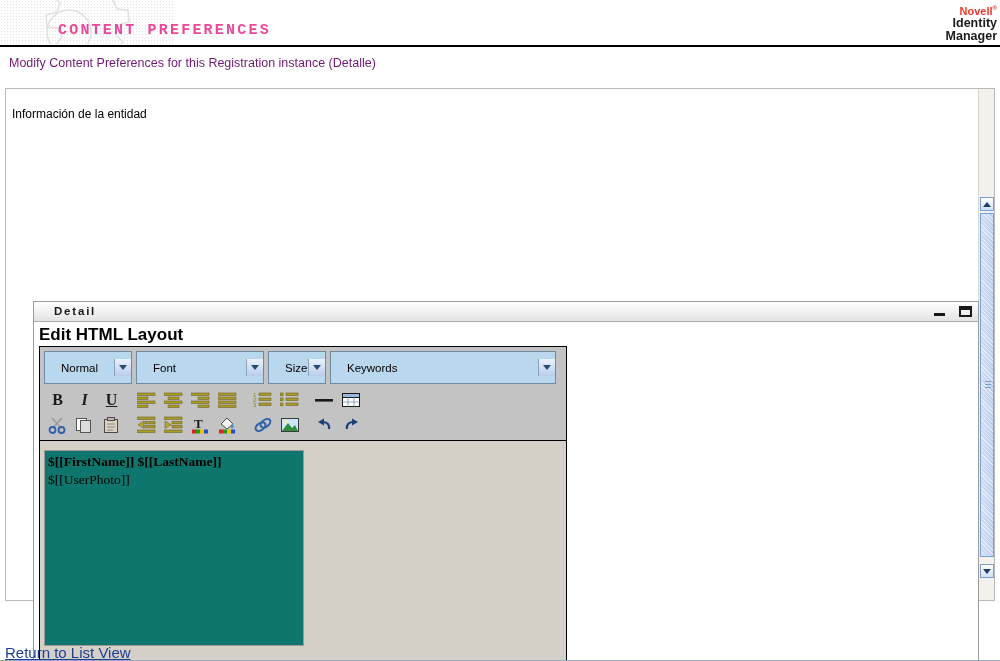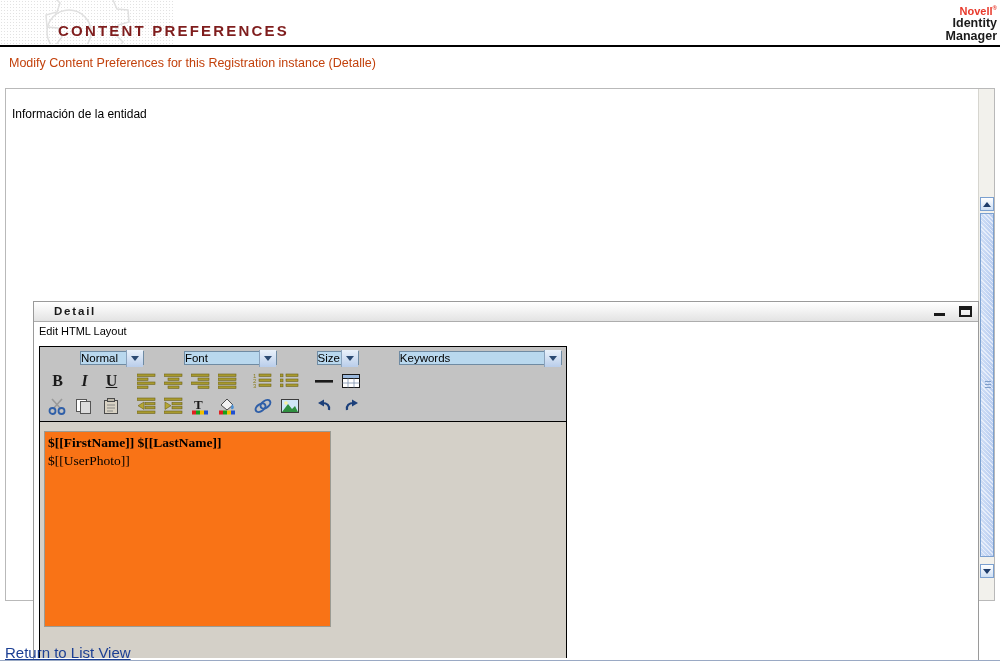--- a/index.html
+++ b/index.html
@@ -18,34 +18,34 @@
   }
   .gearwrap{position:absolute;left:0;top:0;width:175px;height:44px;overflow:hidden;}
   .gear-dots{
     position:absolute;left:0;top:0;width:175px;height:44px;
     background-image:radial-gradient(#e2e2e2 0.6px,transparent 0.7px);
     background-size:3px 3px;
   }
   .gear-svg{position:absolute;left:-6px;top:-34px;}
   .header-title{
     position:absolute;left:58px;top:22px;
-    font-size:15px;font-weight:bold;letter-spacing:2.2px;color:#7f1d1d;
-    font-family:Liberation Sans, sans-serif;
+    font-size:15px;font-weight:bold;letter-spacing:2.2px;color:#ec4899;
+    font-family:Liberation Mono, monospace;
   }
   .novell{
     position:absolute;right:3px;top:2px;text-align:right;line-height:12.5px;
   }
   .novell .nv{color:#e8392b;font-weight:bold;font-size:11px;letter-spacing:0px;}
   .novell .nv sup{font-size:6px;}
   .novell .idm{color:#1b1b1b;font-weight:bold;font-size:12.5px;}
 
   
   .breadcrumb{
     position:absolute;left:9px;top:56px;
-    color:#c2410c;font-size:12.5px;
+    color:#701a75;font-size:12.5px;
   }
 
   
   .frame{
     position:absolute;left:5px;top:88px;width:990px;height:513px;
     border:1px solid #b9b9b9;background:#fff;box-sizing:border-box;
   }
   .entity-label{position:absolute;left:6px;top:18px;font-size:12px;color:#000;}
   .complex-label{position:absolute;left:340px;top:81px;font-size:12px;color:#000;}
 
@@ -82,32 +82,32 @@
   .det-title{
     position:relative;height:19px;
     background:linear-gradient(to bottom,#ffffff 0%,#f3f3f3 45%,#e3e3e3 100%);
     border-bottom:1px solid #adadad;
   }
   .det-title .t{position:absolute;left:20px;top:3px;font-size:11.5px;font-weight:bold;letter-spacing:1.8px;color:#1a1a1a;}
   .winbtns{position:absolute;right:6px;top:0px;height:19px;display:flex;align-items:center;gap:14px;}
   .btn-min{width:11px;height:3px;background:#1a1a1a;margin-top:5px;}
   .btn-max{width:13px;height:11px;border:2px solid #1a1a1a;box-sizing:border-box;border-top-width:4px;}
 
-  .det-h2{position:absolute;left:5px;top:23px;font-size:11px;font-weight:normal;color:#000;}
+  .det-h2{position:absolute;left:5px;top:23px;font-size:17px;font-weight:bold;color:#000;}
 
   
   .editor{position:absolute;left:5px;top:44px;width:528px;}
   .toolbar{
     border:1px solid #000;background:#c3c3c3;box-sizing:border-box;padding:4px 4px 3px 4px;
   }
   .tb-row1{display:flex;align-items:center;gap:4px;margin-bottom:4px;}
   .sel{
-    height:14px;background:#b9d8ee;border:1px solid #6f8ba3;box-sizing:border-box;
+    height:33px;background:#b9d8ee;border:1px solid #6f8ba3;box-sizing:border-box;
     display:flex;align-items:center;justify-content:space-between;
-    font-size:11.5px;color:#000;padding-left:0;margin-left:36px;
+    font-size:11.5px;color:#000;padding-left:16px;
   }
   .sel span.lbl{white-space:nowrap;overflow:hidden;}
   .sel .arrow{
     width:16px;height:17px;flex:0 0 16px;margin:0;
     background:linear-gradient(#eaf2fb,#b9cdea);
     border-left:1px solid #8aa3bd;
     display:flex;align-items:center;justify-content:center;
   }
   .chev{width:0;height:0;border-left:4px solid transparent;border-right:4px solid transparent;border-top:5px solid #2b4a72;}
   .sel-normal{width:88px;} .sel-font{width:128px;} .sel-size{width:58px;} .sel-keywords{width:226px;gap:40px;}
@@ -117,22 +117,22 @@
   .sep{width:8px;}
   .ti-txt{font-size:16px;color:#1a1a1a;font-family:"Liberation Serif",serif;}
   .ti-txt.b{font-weight:bold;} .ti-txt.i{font-style:italic;font-weight:bold;}
   .ti-txt.u{text-decoration:underline;font-weight:bold;}
 
   .canvas{
     background:#d4d0c8;border-left:1px solid #000;border-right:1px solid #000;
     height:236px;position:relative;
   }
   .textbox{
-    position:absolute;left:4px;top:9px;width:287px;height:196px;
-    background:#f97316;border:1px solid #9b9b93;box-sizing:border-box;
+    position:absolute;left:4px;top:9px;width:260px;height:196px;
+    background:#0f766e;border:1px solid #9b9b93;box-sizing:border-box;
     padding:2px 3px;font-family:"Liberation Serif",serif;font-size:13.5px;
     line-height:18px;color:#000;overflow:hidden;
   }
   .textbox .l1{font-weight:bold;}
 
   
   .retlink{
     position:absolute;left:5px;top:644px;font-size:15px;color:#1c3f94;
     text-decoration:underline;
   }

